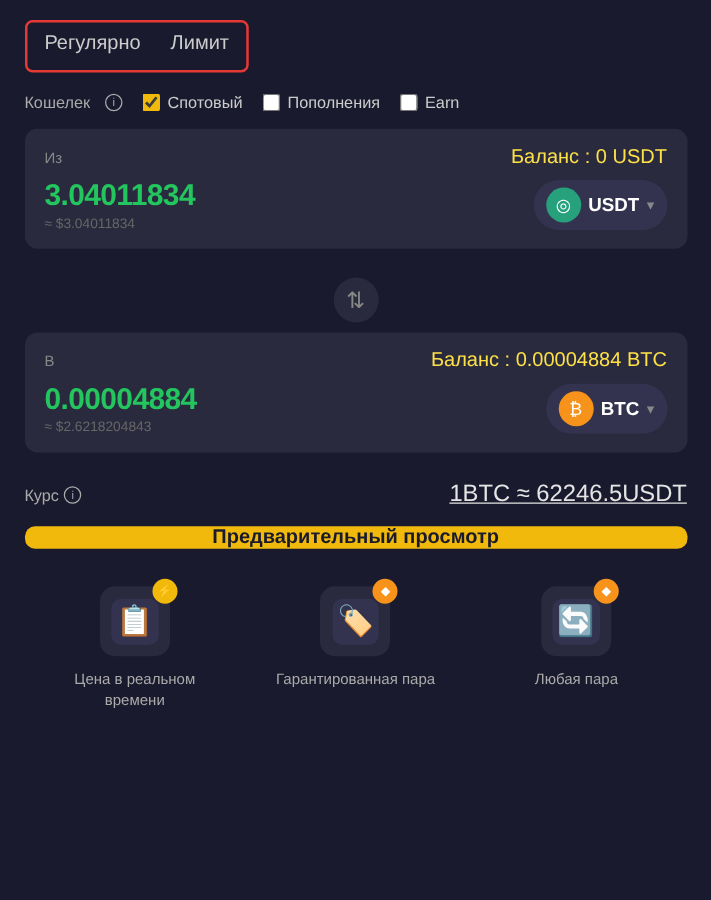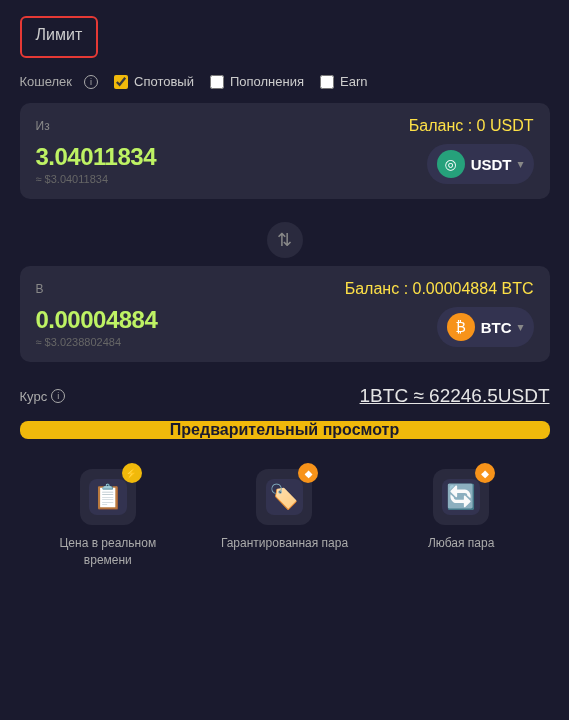--- a/index.html
+++ b/index.html
@@ -132,21 +132,21 @@
       display: flex;
       justify-content: space-between;
       align-items: center;
     }
 
     .amount-block {}
 
     .amount-value {
       font-size: 24px;
       font-weight: 600;
-      color: #bef264;
+      color: #22c55e;
       letter-spacing: -0.5px;
     }
 
     .amount-usd {
       font-size: 11px;
       color: #666666;
       margin-top: 2px;
     }
 
     .currency-selector {
@@ -306,20 +306,21 @@
       padding: 4px;
     }
   </style>
 </head>
 <body>
 
 <div class="container">
 
   
   <div class="tab-bar">
+    <div class="tab">Регулярно</div>
     <div class="tab">Лимит</div>
   </div>
 
   
   <div class="wallet-row">
     <div class="wallet-label">
       <span>Кошелек</span>
       <span class="info-icon">i</span>
     </div>
     <label class="checkbox-group">
@@ -362,21 +363,21 @@
 
   
   <div class="currency-card">
     <div class="card-header">
       <span class="card-label">В</span>
       <span class="card-balance">Баланс : 0.00004884 BTC</span>
     </div>
     <div class="card-body">
       <div class="amount-block">
         <div class="amount-value">0.00004884</div>
-        <div class="amount-usd">≈ $3.0238802484</div>
+        <div class="amount-usd">≈ $2.6218204843</div>
       </div>
       <div class="currency-selector">
         <div class="currency-icon btc-icon">₿</div>
         <span class="currency-name">BTC</span>
         <span class="chevron-down">▾</span>
       </div>
     </div>
   </div>
 
   

